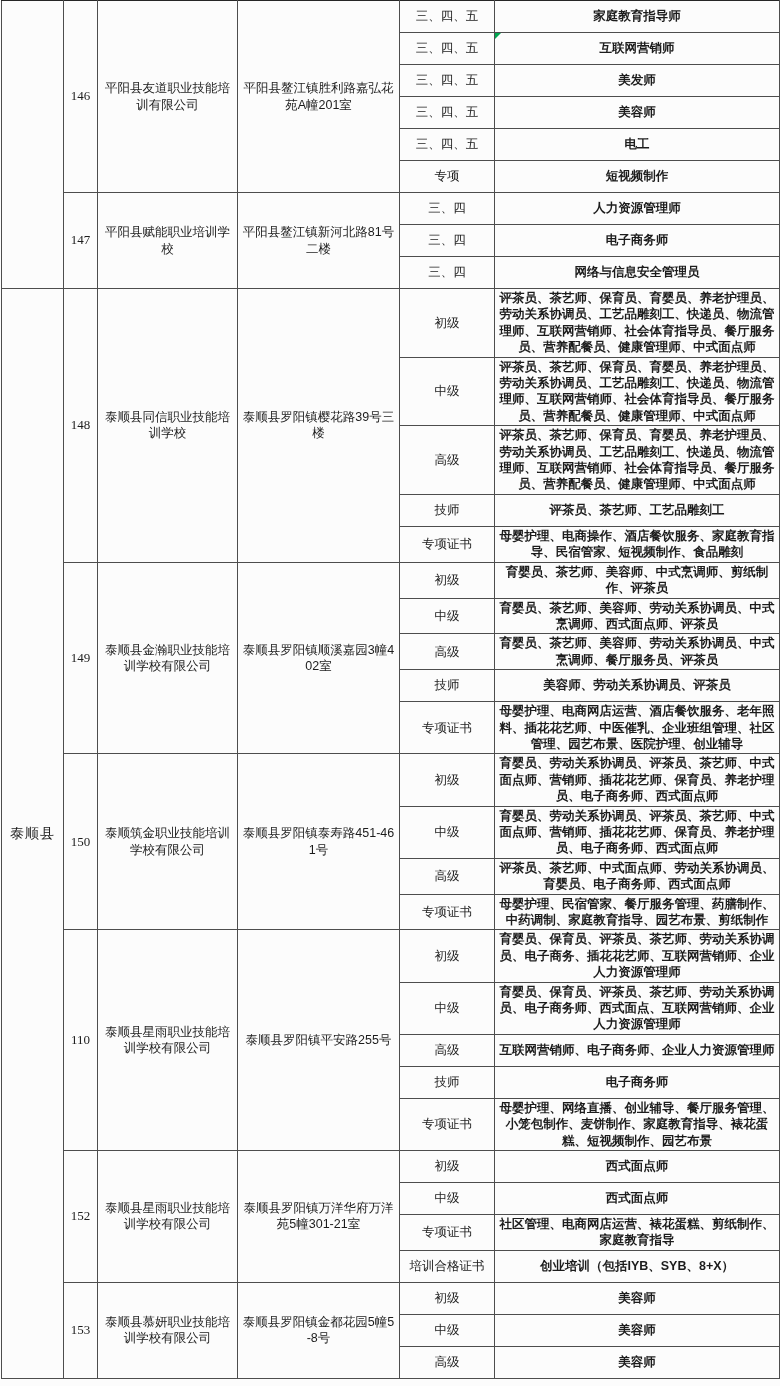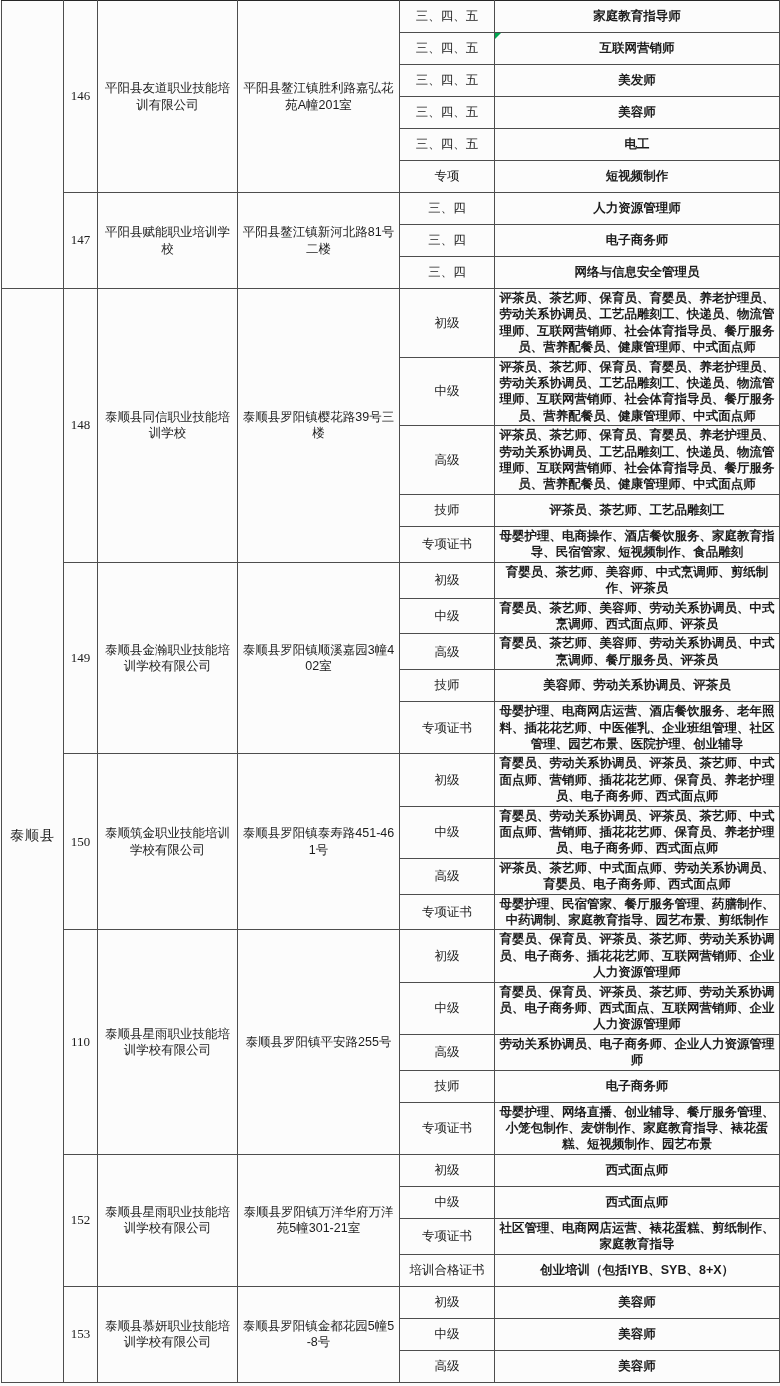--- a/index.html
+++ b/index.html
@@ -163,21 +163,21 @@
           <td class="address-cell" rowspan="5">泰顺县罗阳镇平安路255号</td>
           <td class="level-cell">初级</td>
           <td class="occupations-cell">育婴员、保育员、评茶员、茶艺师、劳动关系协调员、电子商务、插花花艺师、互联网营销师、企业人力资源管理师</td>
         </tr>
         <tr>
           <td class="level-cell">中级</td>
           <td class="occupations-cell">育婴员、保育员、评茶员、茶艺师、劳动关系协调员、电子商务师、西式面点、互联网营销师、企业人力资源管理师</td>
         </tr>
         <tr>
           <td class="level-cell">高级</td>
-          <td class="occupations-cell">劳动关系协调员、电子商务师、企业人力资源管理师</td>
+          <td class="occupations-cell">互联网营销师、电子商务师、企业人力资源管理师</td>
         </tr>
         <tr>
           <td class="level-cell">技师</td>
           <td class="occupations-cell">电子商务师</td>
         </tr>
         <tr>
           <td class="level-cell">专项证书</td>
           <td class="occupations-cell">母婴护理、网络直播、创业辅导、餐厅服务管理、小笼包制作、麦饼制作、家庭教育指导、裱花蛋糕、短视频制作、园艺布景</td>
         </tr>
         <tr class="block-start">

